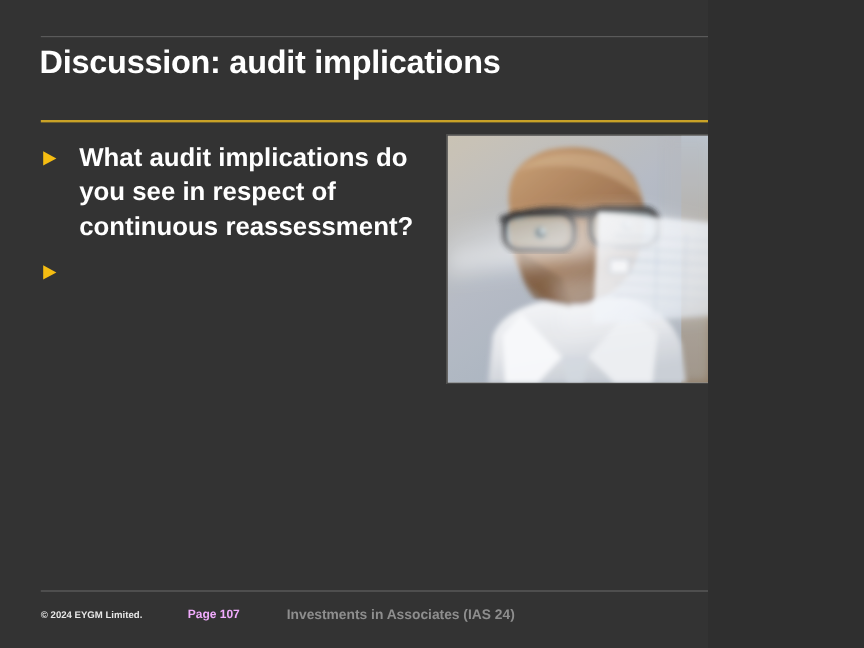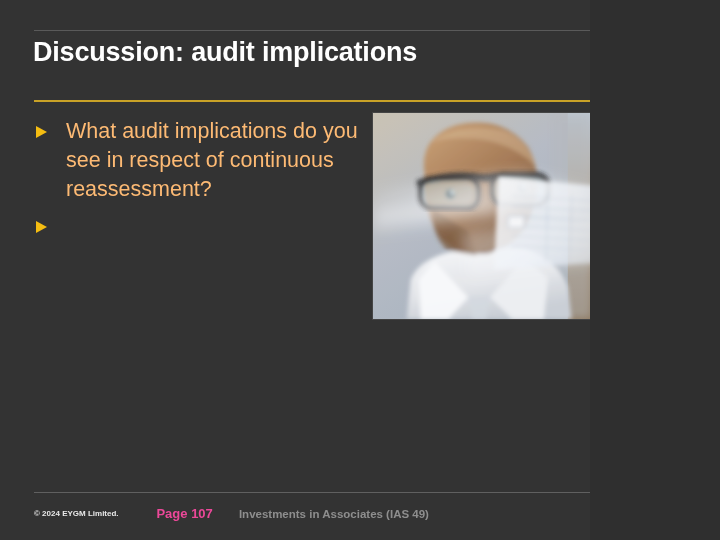--- a/index.html
+++ b/index.html
@@ -50,24 +50,24 @@
   .bullets {
     position: absolute;
     left: 30px;
     top: 117px;
     width: 330px;
   }
   .bullet {
     position: relative;
     padding-left: 36px;
     margin-bottom: 8px;
-    color: #fdba74;
+    color: #ffffff;
     font-size: 21.5px;
     line-height: 29px;
-    font-weight: normal;
+    font-weight: bold;
   }
   .bullet .marker {
     position: absolute;
     left: 6px;
     top: 9px;
     width: 0;
     height: 0;
     border-left: 11px solid #f5bd12;
     border-top: 6.5px solid transparent;
     border-bottom: 6.5px solid transparent;
@@ -107,22 +107,22 @@
   .copyright {
     display: inline-block;
     color: #e8e8e8;
     font-size: 8px;
     font-weight: bold;
     vertical-align: middle;
     width: 118px;
   }
   .page-no {
     display: inline-block;
-    color: #ec4899;
-    font-size: 13px;
+    color: #f0abfc;
+    font-size: 10px;
     font-weight: bold;
     vertical-align: middle;
     width: 78px;
   }
   .deck-name {
     display: inline-block;
     color: #8e8e8e;
     font-size: 11.5px;
     font-weight: bold;
     vertical-align: middle;
@@ -256,17 +256,17 @@
       </g>
       <rect x="0" y="0" width="314" height="208" fill="#8fa0b4" opacity="0.06"></rect>
     </svg>
   </div>
 
   <div class="footer-rule"></div>
 
   <div class="footer">
     <span class="copyright">© 2024 EYGM Limited.</span>
     <span class="page-no">Page 107</span>
-    <span class="deck-name">Investments in Associates (IAS 49)</span>
+    <span class="deck-name">Investments in Associates (IAS 24)</span>
   </div>
 
 
 </div>
 
 </body></html>

